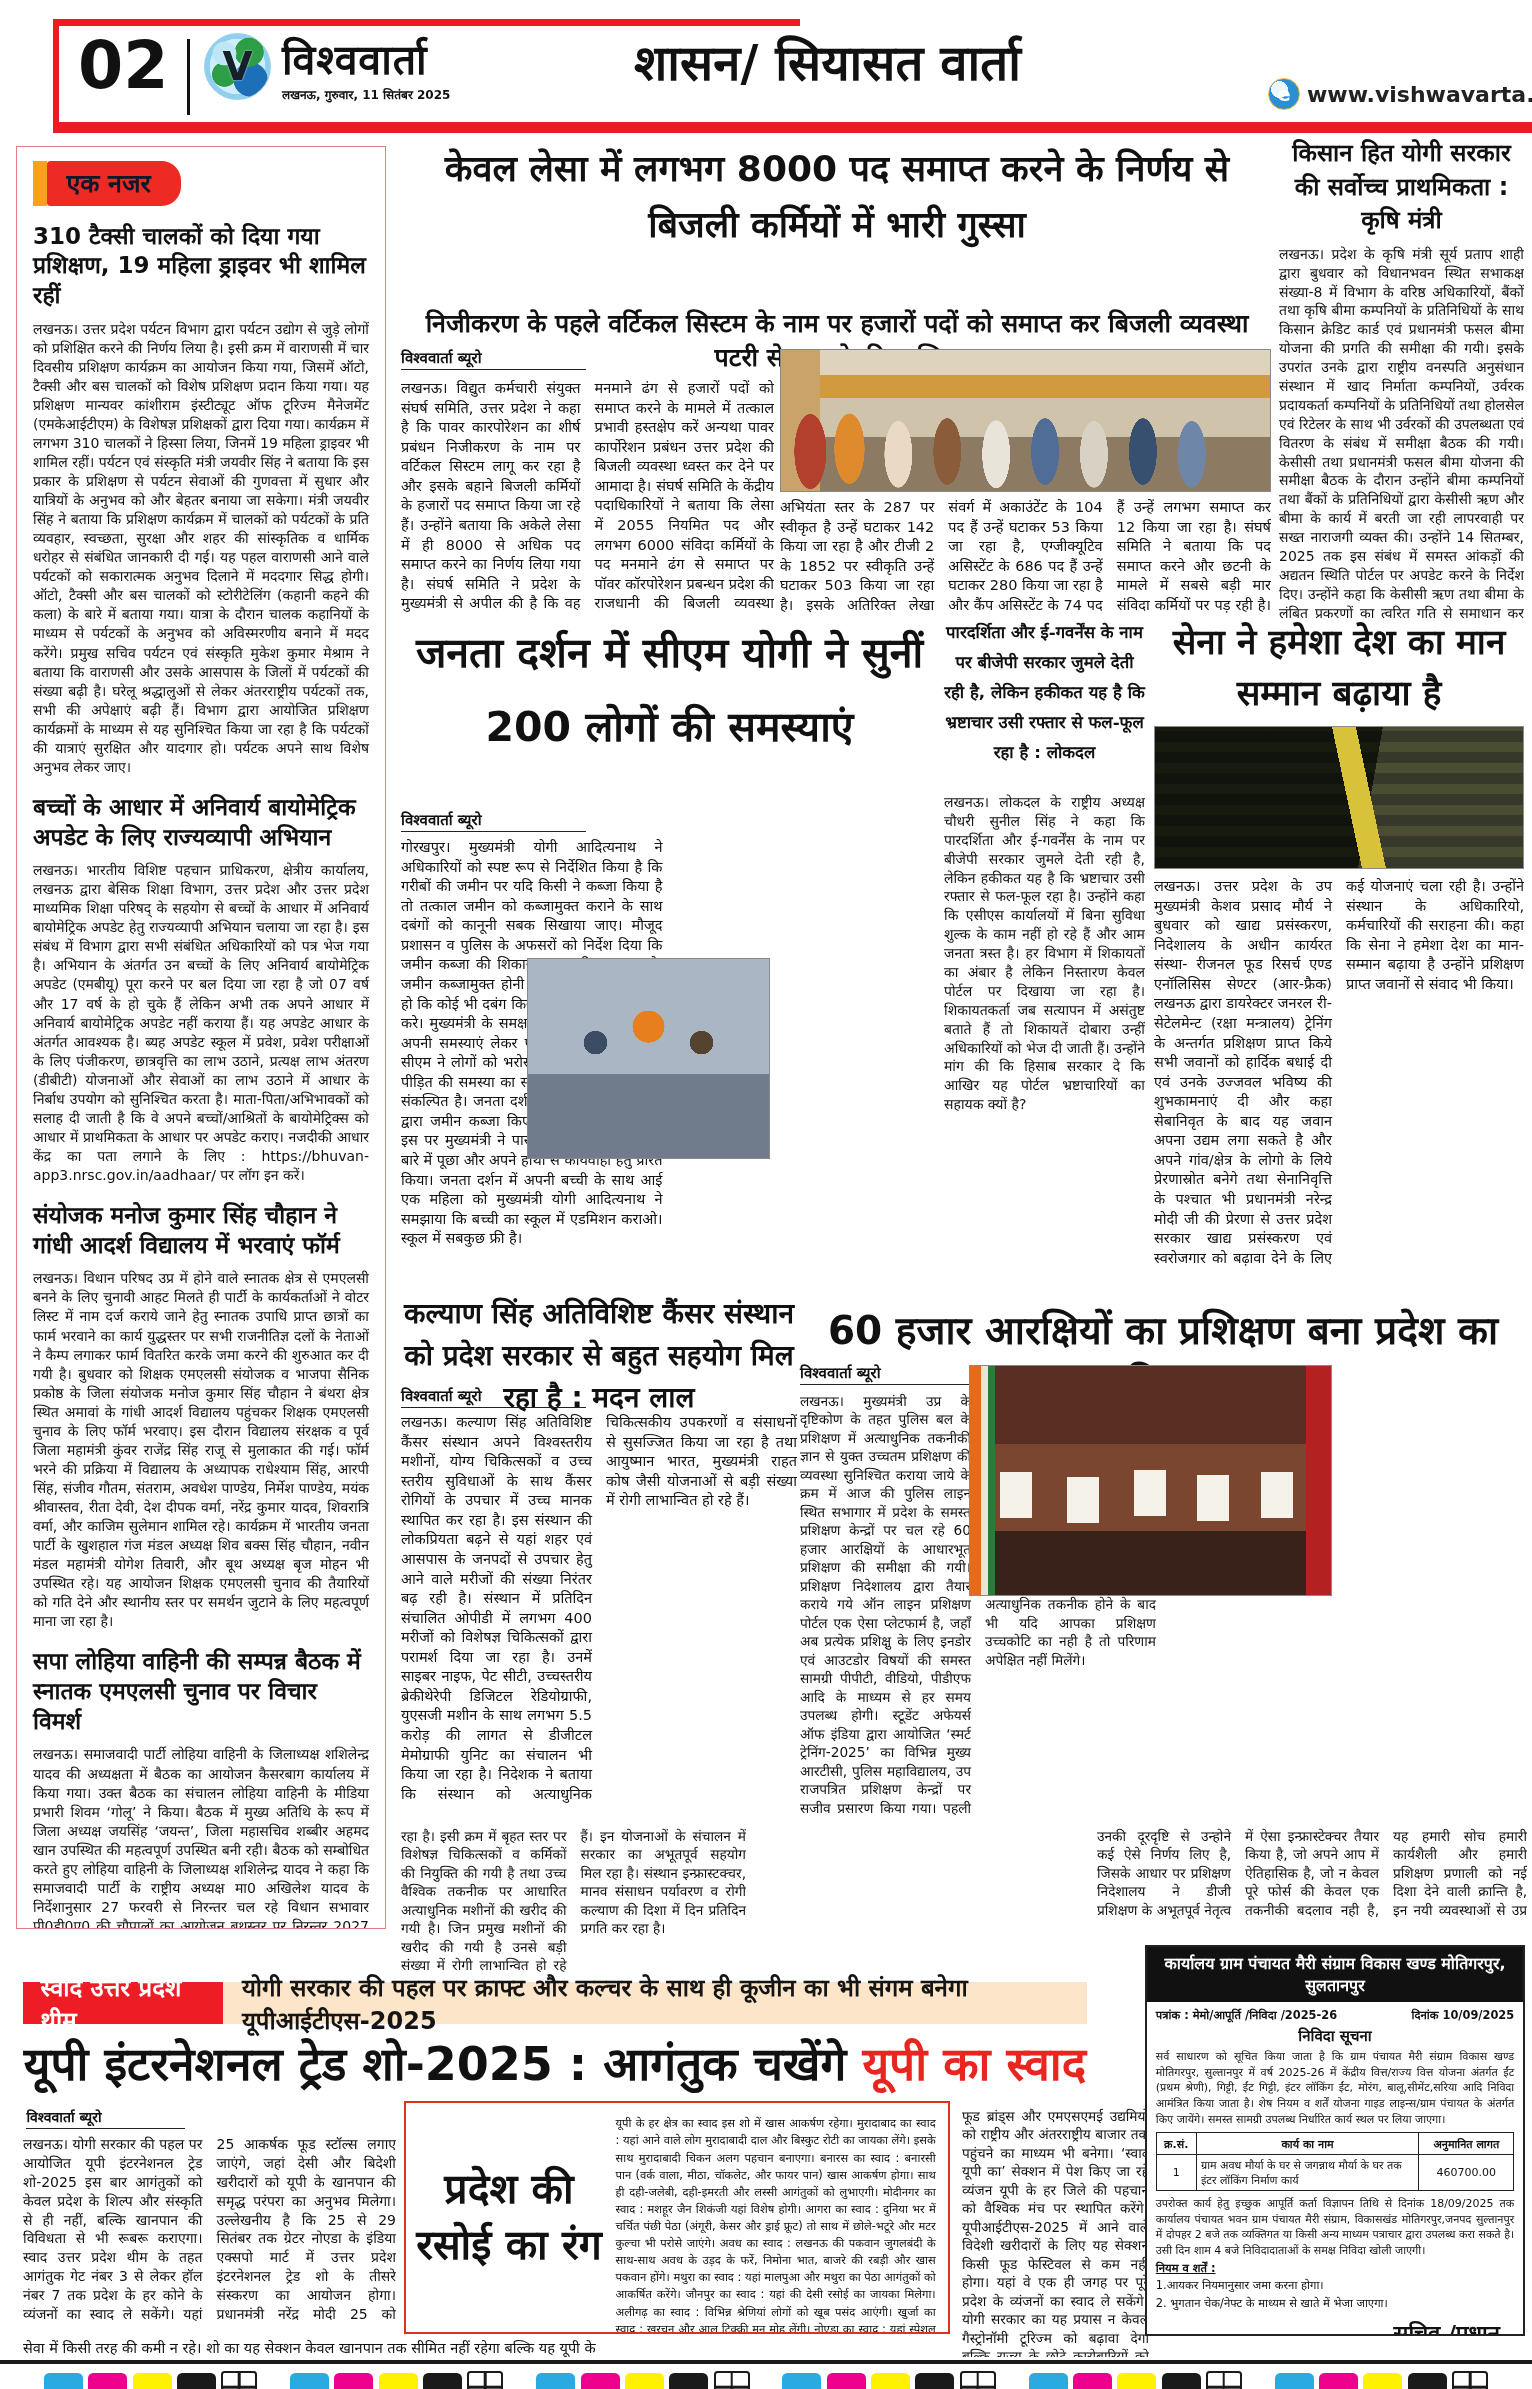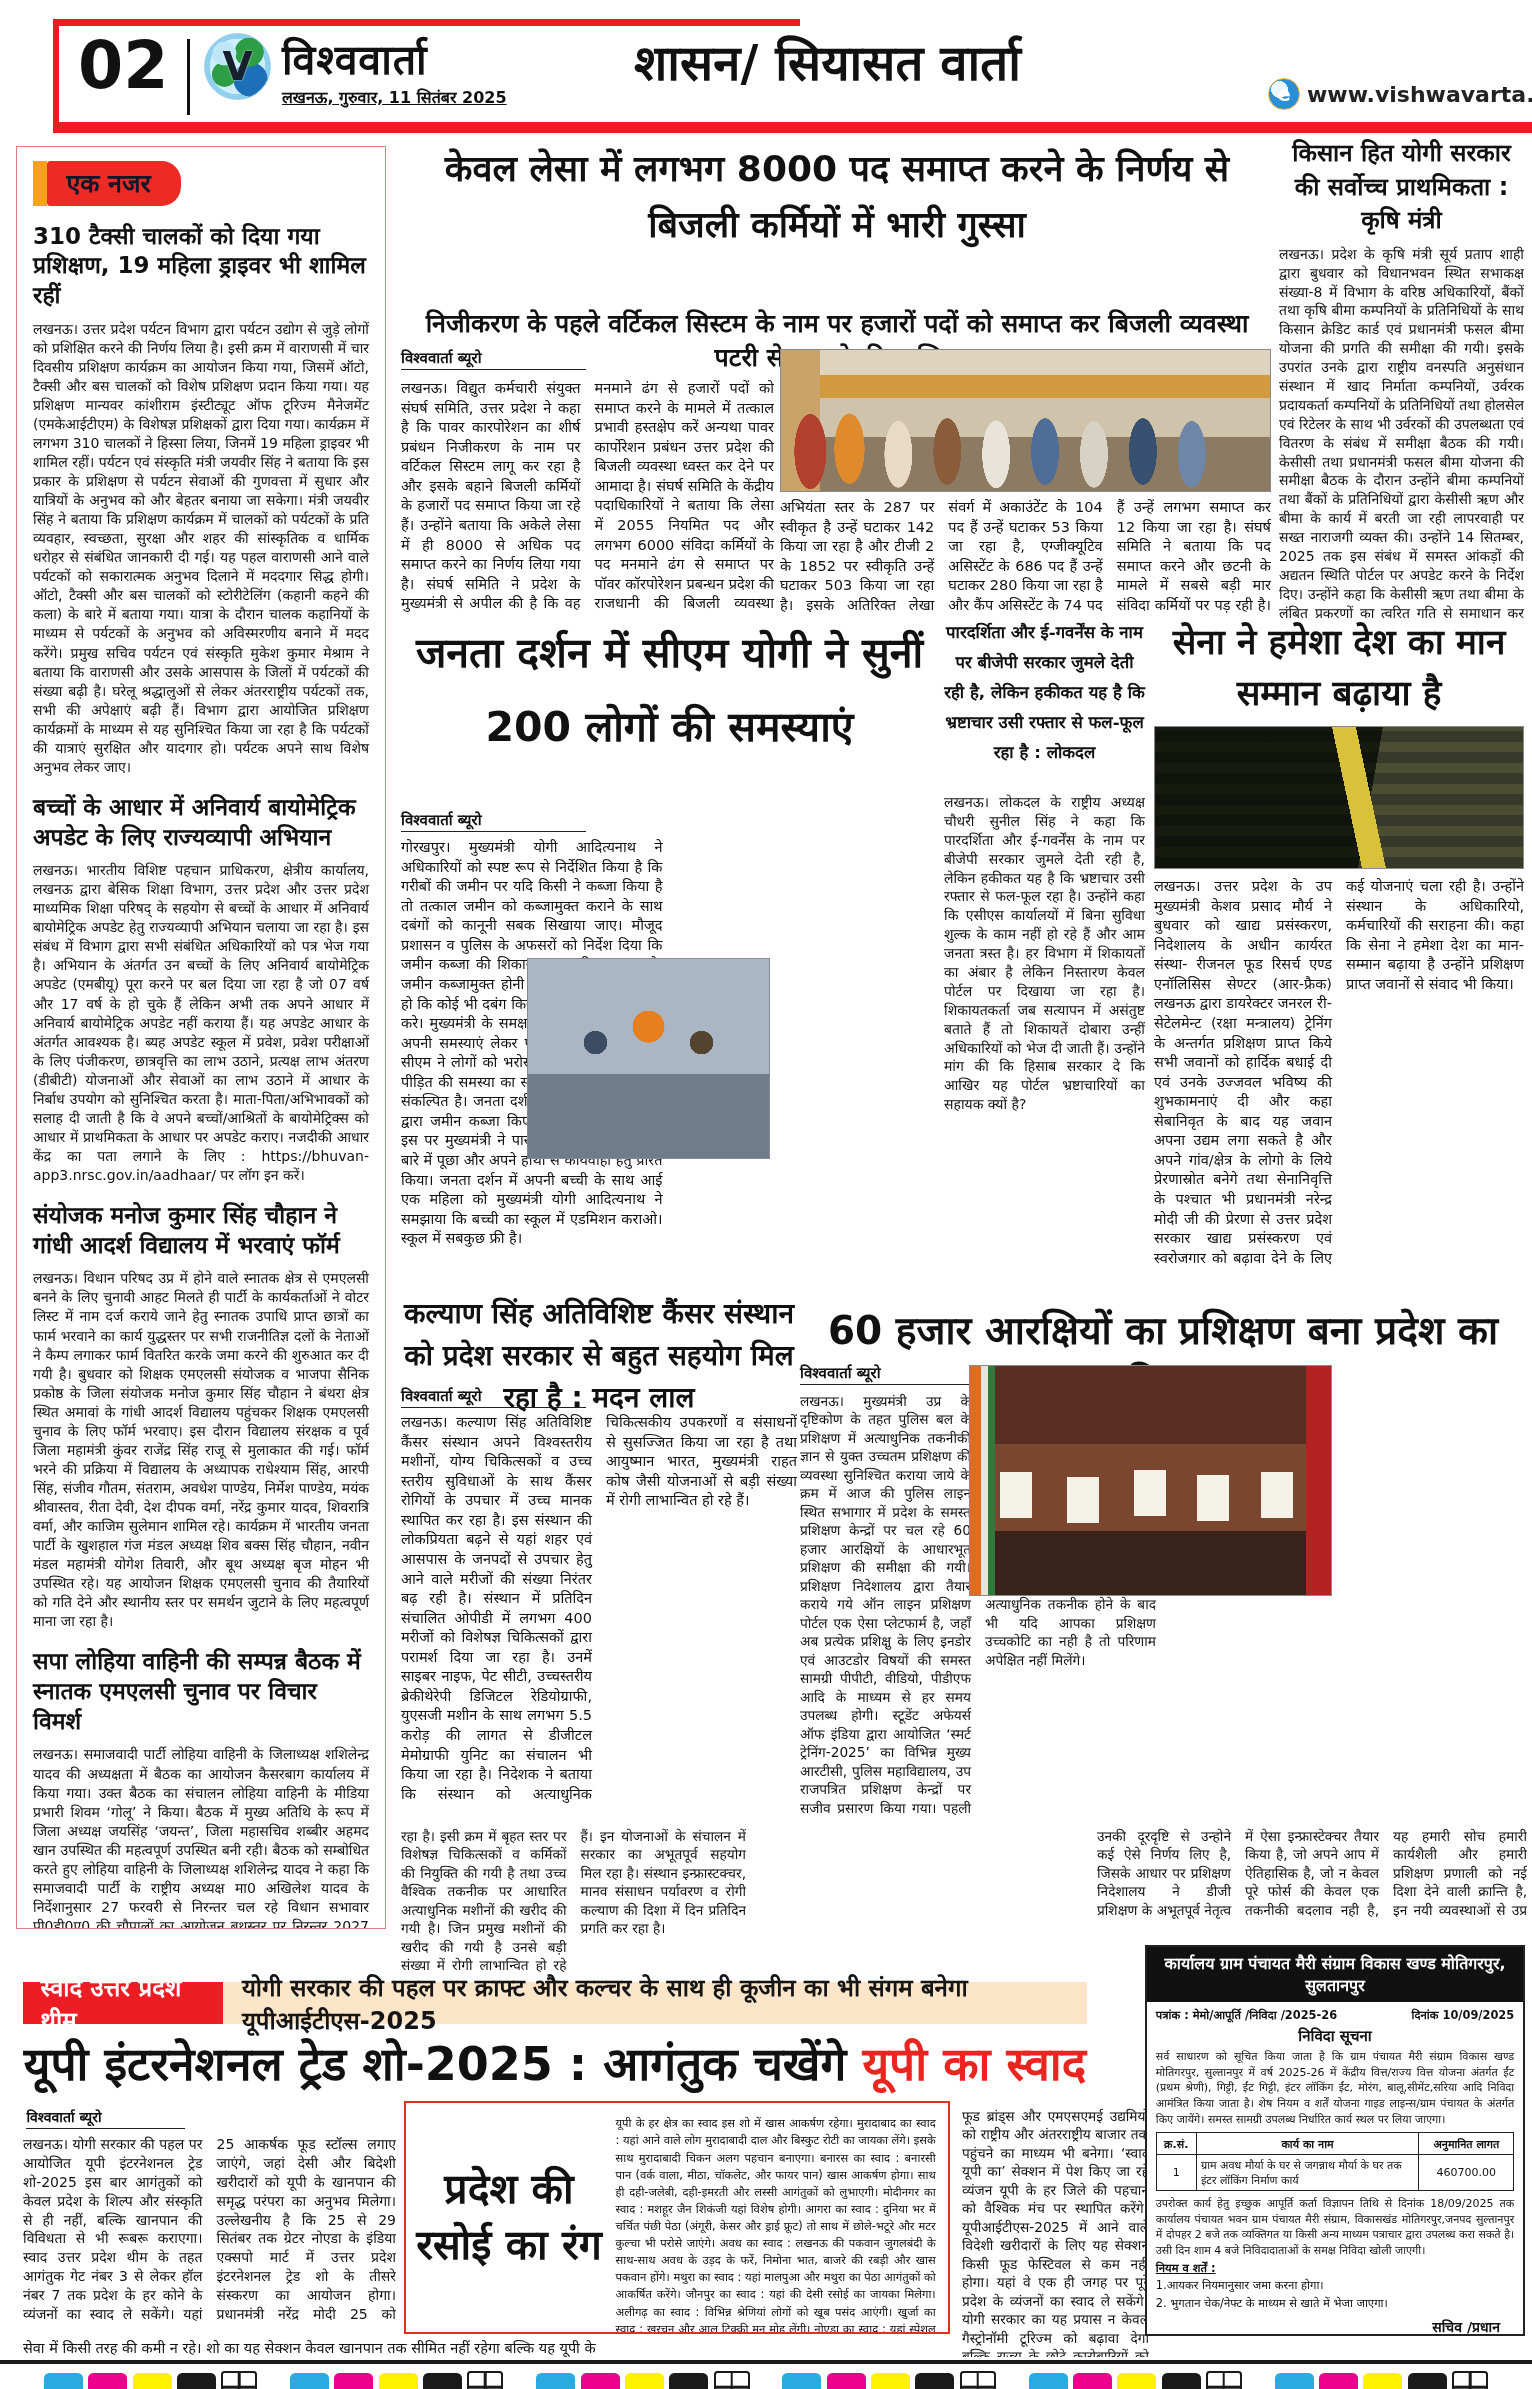--- a/index.html
+++ b/index.html
@@ -15,21 +15,21 @@
   #hdr-divider{width:2.6px;background:#111;}
   #logo-circle{width:65px;height:65px;border-radius:50%;
      background:radial-gradient(circle at 30% 30%,#bfe6f7 0 18%,transparent 19%),
         radial-gradient(circle at 68% 28%,#2e9e46 0 22%,transparent 23%),
         radial-gradient(circle at 30% 62%,#2e9e46 0 20%,transparent 21%),
         radial-gradient(circle at 70% 70%,#1d6fb8 0 26%,transparent 27%),
         radial-gradient(circle at 50% 50%,#cfeefd 0 60%,#8fd0ef 61% 100%);
      border:1.8px solid #9ad0ea;display:flex;align-items:center;justify-content:center;}
   #logo-v{font-size:39px;font-weight:bold;color:#16202c;text-shadow:0 0 1.8px #fff;}
   #masthead{font-size:41px;font-weight:bold;letter-spacing:0.9px;}
-  #dateline{font-size:16px;font-weight:bold;text-decoration:underline;}
+  #dateline{font-size:12px;font-weight:bold;}
   #section-title{font-size:49px;font-weight:bold;}
   #website{font-size:22px;font-weight:bold;color:#222;display:flex;align-items:center;gap:7px;}
   #website .globe{width:30px;height:30px;border-radius:50%;
      background:radial-gradient(circle at 35% 35%,#eaf7ff 0 30%,#2a8fd4 31% 100%);
      border:1.8px solid #f4b63d;color:#fff;font-size:19.4px;font-weight:bold;
      display:flex;align-items:center;justify-content:center;}
   #red-bar{background:#ed1c24;}
   
   #sidebar{border:1.8px solid #e37c7c;padding:14px 16px;box-sizing:border-box;}
   #eknajar{display:flex;align-items:stretch;margin-bottom:16px;}
@@ -101,21 +101,21 @@
   #notice{border:2.6px solid #222;box-sizing:border-box;background:#fff;}
   #notice .n-org{background:#111;color:#fff;font-size:16px;font-weight:bold;padding:5.3px 3.5px;}
   #notice .n-refrow{display:flex;justify-content:space-between;font-size:11.4px;font-weight:bold;padding:5.3px 8.8px 1.8px 8.8px;}
   #notice .n-title{font-size:15px;font-weight:bold;padding:1.8px 0;}
   #notice .n-intro,#notice .n-outro{font-size:11px;line-height:1.42;padding:1.8px 8.8px;}
   #notice table{border-collapse:collapse;width:calc(100% - 17.6px);margin:3.5px 8.8px;font-size:11px;}
   #notice th,#notice td{border:1.3px solid #222;padding:2.6px 4.4px;}
   #notice .n-terms{font-size:11.4px;padding:0 8.8px;line-height:1.5;}
   #notice .n-terms .t-title{font-weight:bold;text-decoration:underline;}
   #notice .n-sign{text-align:right;padding:5.3px 23px 0 0;}
-  #notice .n-sign .big{font-size:14px;font-weight:bold;}
+  #notice .n-sign .big{font-size:22px;font-weight:bold;}
   
   #foot-rule{background:#1a1a1a;}
   .cmyk-group{display:flex;gap:5.3px;align-items:center;}
   .sw{width:39px;height:28px;border-radius:5.3px;}
   .sw.c{background:#29abe2;} .sw.m{background:#ec008c;} .sw.y{background:#fff200;} .sw.k{background:#1a1a1a;}
   .regmark{width:32px;height:28px;border:2.6px solid #1a1a1a;border-radius:3.5px;position:relative;background:#fff;}
   .regmark:before{content:"";position:absolute;left:50%;top:0;bottom:0;width:2.6px;background:#1a1a1a;transform:translateX(-50%);}
   .regmark:after{content:"";position:absolute;top:50%;left:0;right:0;height:2.6px;background:#1a1a1a;transform:translateY(-50%);}
   #footer-bars{display:flex;justify-content:space-between;align-items:center;}
 </style>

